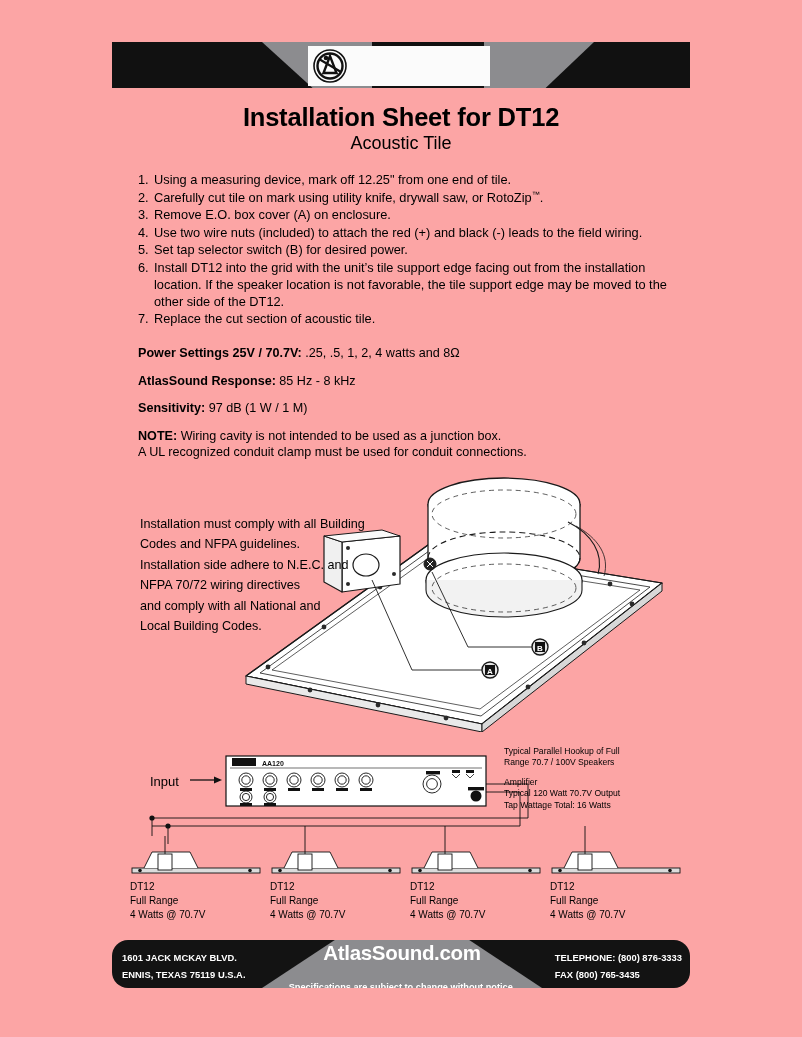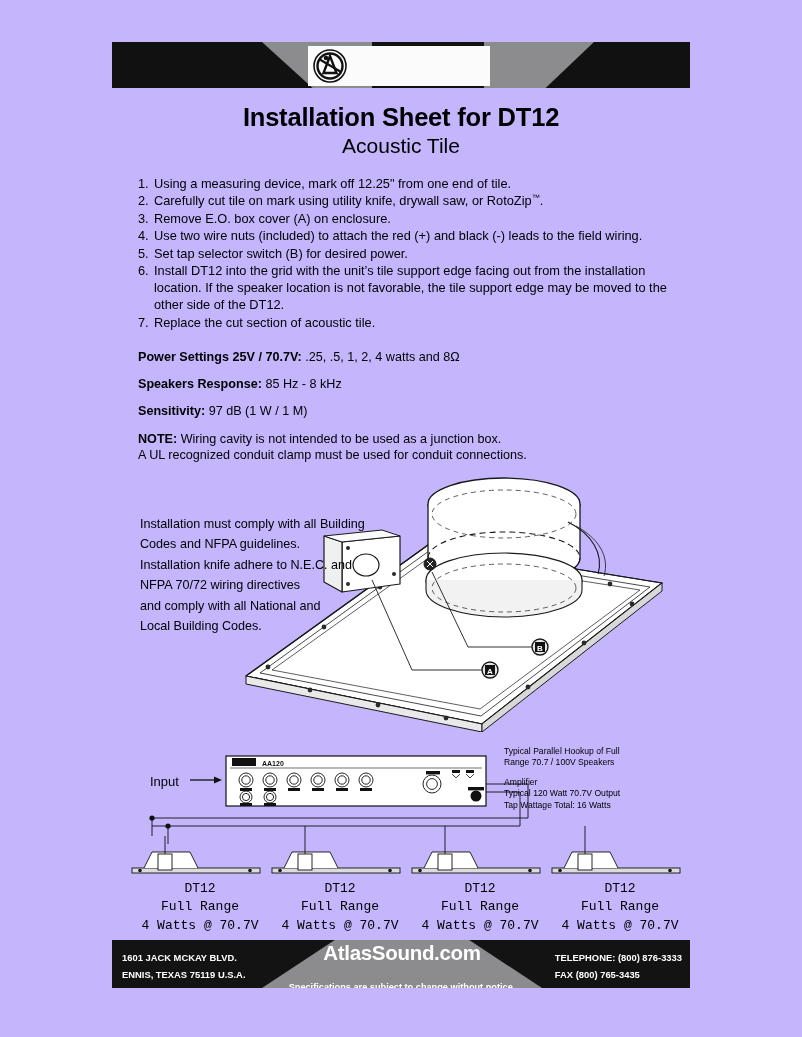--- a/index.html
+++ b/index.html
@@ -3,21 +3,21 @@
 <meta charset="utf-8">
 <style>
   html,body{margin:0;padding:0;background:#fff;}
   body{
     width:802px;height:1037px;
     font-family:"Liberation Sans","DejaVu Sans",sans-serif;
     color:#000;
     overflow:hidden;
     position:relative;
   }
-  .page{position:absolute;left:0;top:0;width:802px;height:1037px;background:#c4b5fd;}
+  .page{position:absolute;left:0;top:0;width:802px;height:1037px;background:#fca5a5;}
   .sheet{position:absolute;left:112px;top:42px;width:578px;height:946px;}
 
   
   .header-bar{
     position:relative;width:578px;height:46px;background:#111111;overflow:hidden;
   }
   .hdr-gray-left{
     position:absolute;left:150px;top:0;width:110px;height:46px;background:#8c8c8f;
     clip-path:polygon(0 0,100% 0,100% 100%,46% 100%);
   }
@@ -29,21 +29,21 @@
     position:absolute;left:196px;top:4px;width:182px;height:40px;background:#fbfbfb;
   }
   .atlas-logo{position:absolute;left:198px;top:4px;width:40px;height:40px;}
 
   
   .title{
     text-align:center;font-size:25.5px;font-weight:bold;letter-spacing:-0.2px;
     margin-top:16px;line-height:1.08;
   }
   .subtitle{
-    text-align:center;font-size:21px;font-weight:normal;margin-top:2px;line-height:1.1;
+    text-align:center;font-size:18px;font-weight:normal;margin-top:2px;line-height:1.1;
   }
 
   
   .steps{margin:18px 0 0 26px;width:548px;}
   .step{
     display:flex;font-size:12.8px;line-height:1.33;margin-bottom:0.5px;
   }
   .step-num{width:16px;flex:0 0 16px;}
   .step-txt{flex:1 1 auto;}
   .tm{font-size:8px;vertical-align:super;}
@@ -70,27 +70,28 @@
     position:absolute;left:20px;top:34px;font-size:13px;
   }
   .amp-note{
     position:absolute;left:374px;top:6px;width:190px;font-size:8.6px;line-height:1.33;
   }
   .amp-note .gap{display:block;height:8px;}
   .spk-labels{
     position:absolute;left:0;top:140px;width:560px;display:flex;
   }
   .spk-label{
-    flex:1 1 0;text-align:center;font-size:13px;line-height:1.42;font-family:Liberation Mono, monospace;
+    flex:1 1 0;font-size:10px;line-height:1.42;
   }
 
   
   .footer{
     position:absolute;left:0;top:898px;width:578px;height:48px;background:#131313;
     overflow:hidden;
+    border-radius:16px;
   }
   .foot-gray{
     position:absolute;left:150px;top:0;width:280px;height:48px;background:#8c8c8f;
     clip-path:polygon(26% 0,74% 0,100% 100%,0 100%);
   }
   .foot-left{
     position:absolute;left:10px;top:9px;color:#fff;font-size:9.4px;font-weight:bold;
     line-height:1.85;
   }
   .foot-right{
@@ -156,35 +157,35 @@
         <span class="step-num">7.</span>
         <span class="step-txt">Replace the cut section of acoustic tile.</span>
       </div>
     </div>
 
     <div class="specs">
       <div class="spec-row">
         <b>Power Settings 25V / 70.7V:</b><span> .25, .5, 1, 2, 4 watts and 8Ω</span>
       </div>
       <div class="spec-row">
-        <b>Speakers Response:</b><span> 85 Hz - 8 kHz</span>
+        <b>AtlasSound Response:</b><span> 85 Hz - 8 kHz</span>
       </div>
       <div class="spec-row">
         <b>Sensitivity:</b><span> 97 dB (1 W / 1 M)</span>
       </div>
       <div class="spec-row spec-note">
         <b>NOTE:</b><span> Wiring cavity is not intended to be used as a junction box.</span>
         <span class="l2">A UL recognized conduit clamp must be used for conduit connections.</span>
       </div>
     </div>
 
     <div class="compliance">
       <div>Installation must comply with all Building</div>
       <div>Codes and NFPA guidelines.</div>
-      <div>Installation knife adhere to N.E.C. and</div>
+      <div>Installation side adhere to N.E.C. and</div>
       <div>NFPA 70/72 wiring directives</div>
       <div>and comply with all National and</div>
       <div>Local Building Codes.</div>
     </div>
 
     <svg class="illus" viewBox="0 0 460 270">
       <g fill="none" stroke="#1a1a1a" stroke-width="1.1" stroke-linejoin="round">
 
         <g>
           <polygon points="14,214 196,83 430,121 250,262" fill="#ffffff" stroke="#1a1a1a" stroke-width="1.2"></polygon>

